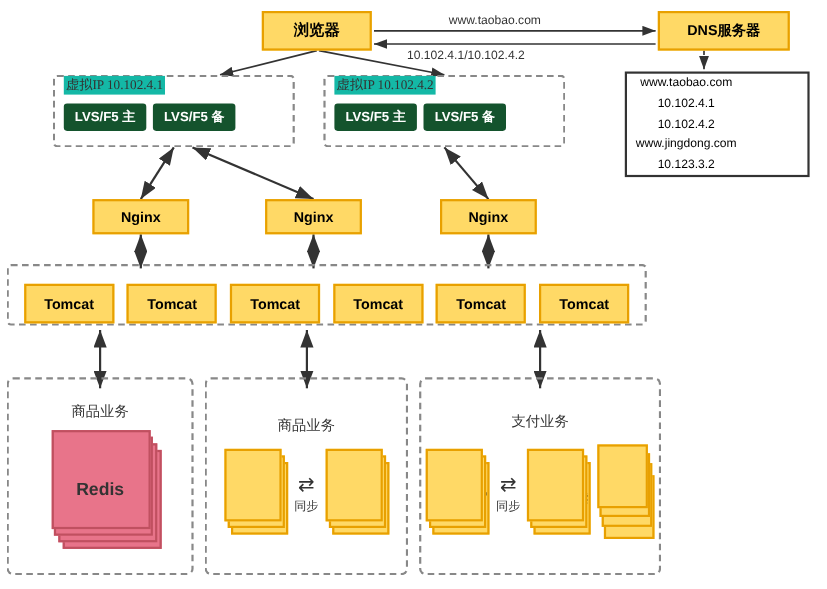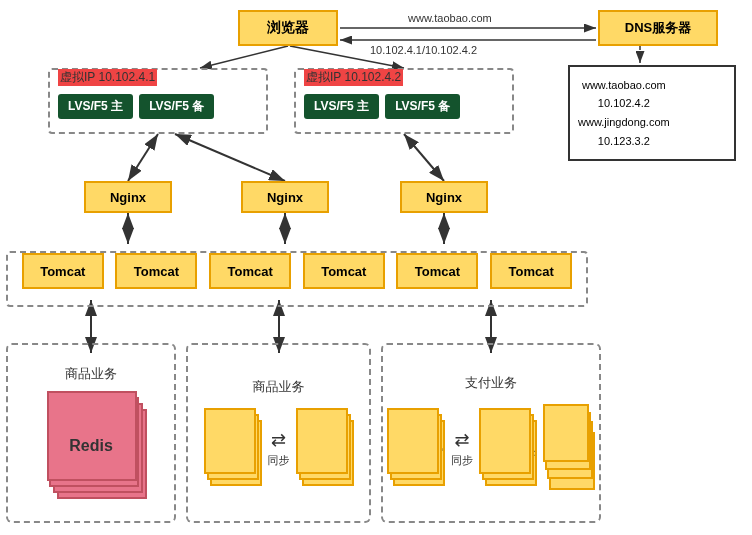--- a/index.html
+++ b/index.html
@@ -72,22 +72,23 @@
     .vip-group-2 {
       left: 294px; top: 68px;
       width: 220px; height: 66px;
     }
     .vip-label {
       position: absolute;
       top: -1px;
       left: 8px;
       font-size: 12px;
       color: #333;
-      background: #ef4444;
+      background: #14b8a6;
       padding: 0 2px;
+      font-family: Liberation Serif, serif;
     }
     .vip-buttons {
       display: flex;
       gap: 6px;
       margin-top: 18px;
     }
     .lvs-btn {
       padding: 4px 10px;
       border: none;
       border-radius: 3px;
@@ -104,26 +105,26 @@
       width: 88px; height: 32px;
       border: 2px solid #e8a000;
       background: #ffd966;
       font-weight: bold;
       font-size: 13px;
     }
 
     
     .tomcat-container {
       position: absolute;
-      left: 6px; top: 251px;
+      left: 6px; top: 240px;
       width: 582px; height: 56px;
       border: 2px dashed #888;
       border-radius: 4px;
       display: flex;
-      align-items: flex-start;
+      align-items: flex-end;
       justify-content: space-around;
       padding: 0 8px;
     }
     .tomcat-box {
       width: 82px; height: 36px;
       border: 2px solid #e8a000;
       background: #ffd966;
       font-weight: bold;
       font-size: 13px;
       display: flex;
@@ -342,20 +343,21 @@
     <span>浏览器</span>
   </div>
 
   <div class="box dns-box">
     <span>DNS服务器</span>
   </div>
 
   <div class="box dns-info-box">
     <div style="font-size:11px; line-height:1.7;">
       <div>www.taobao.com</div>
+      <div>10.102.4.1</div>
       <div>10.102.4.2</div>
       <div>www.jingdong.com</div>
       <div>10.123.3.2</div>
     </div>
   </div>
 
   <div class="vip-group vip-group-1">
     <div class="vip-label">虚拟IP 10.102.4.1</div>
     <div class="vip-buttons">
       <button class="lvs-btn">LVS/F5 主</button>

